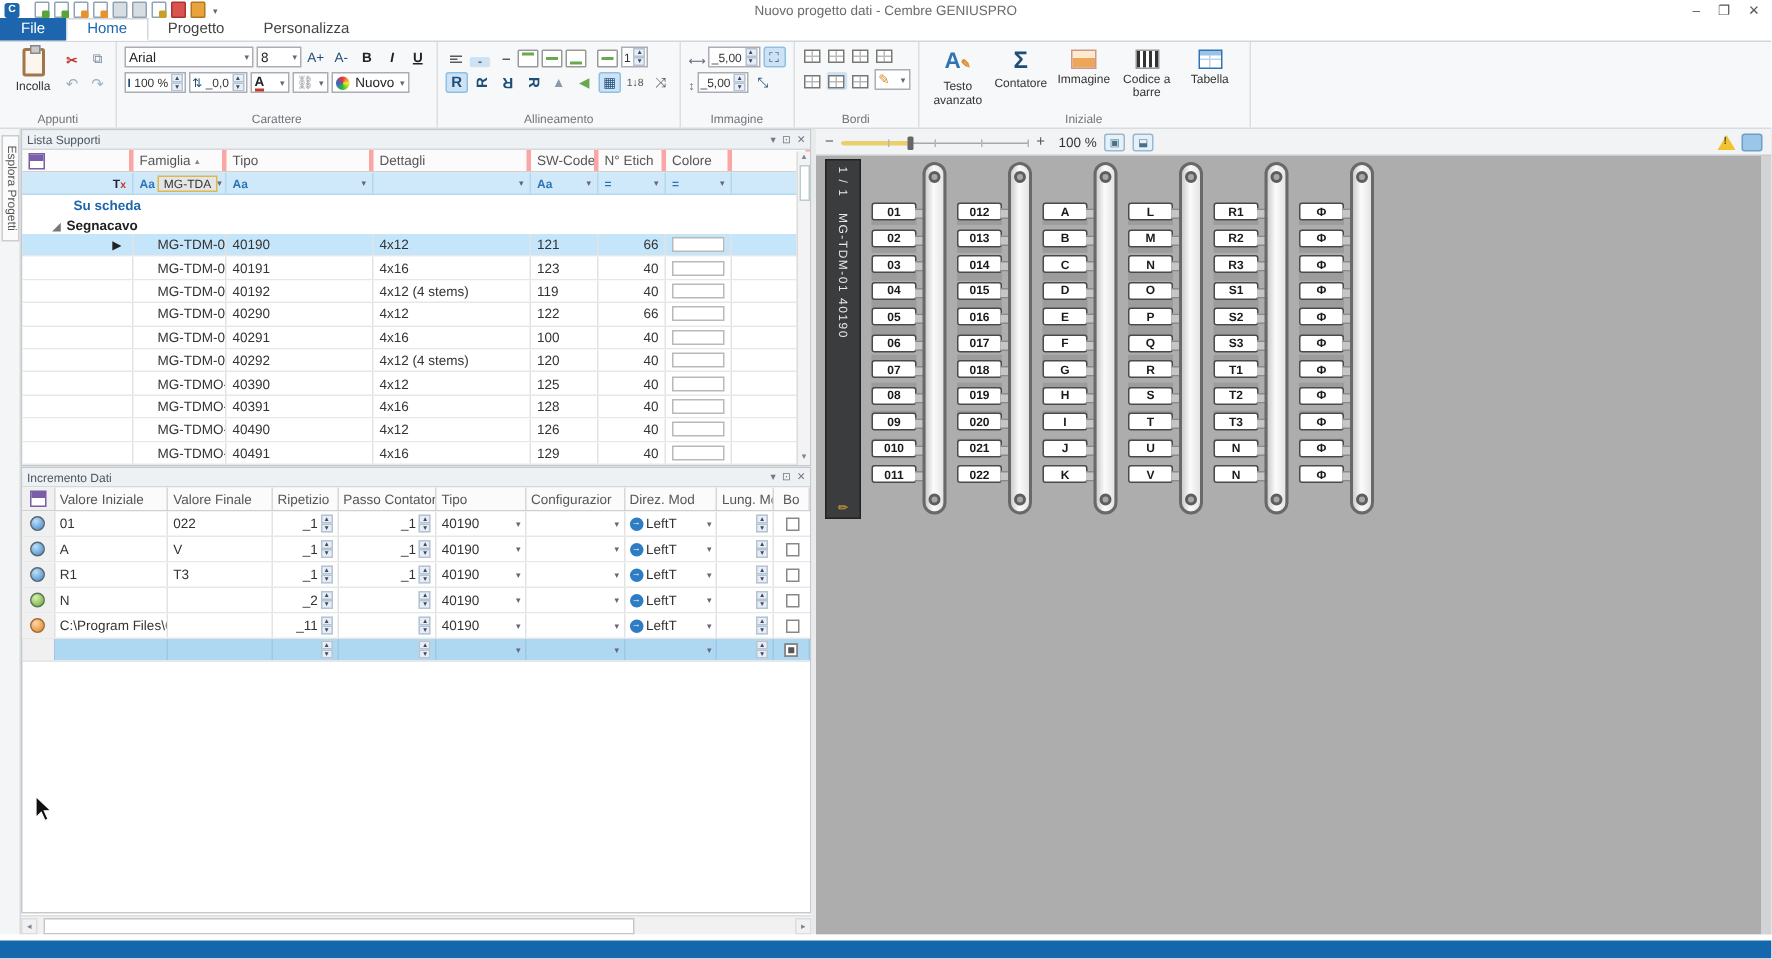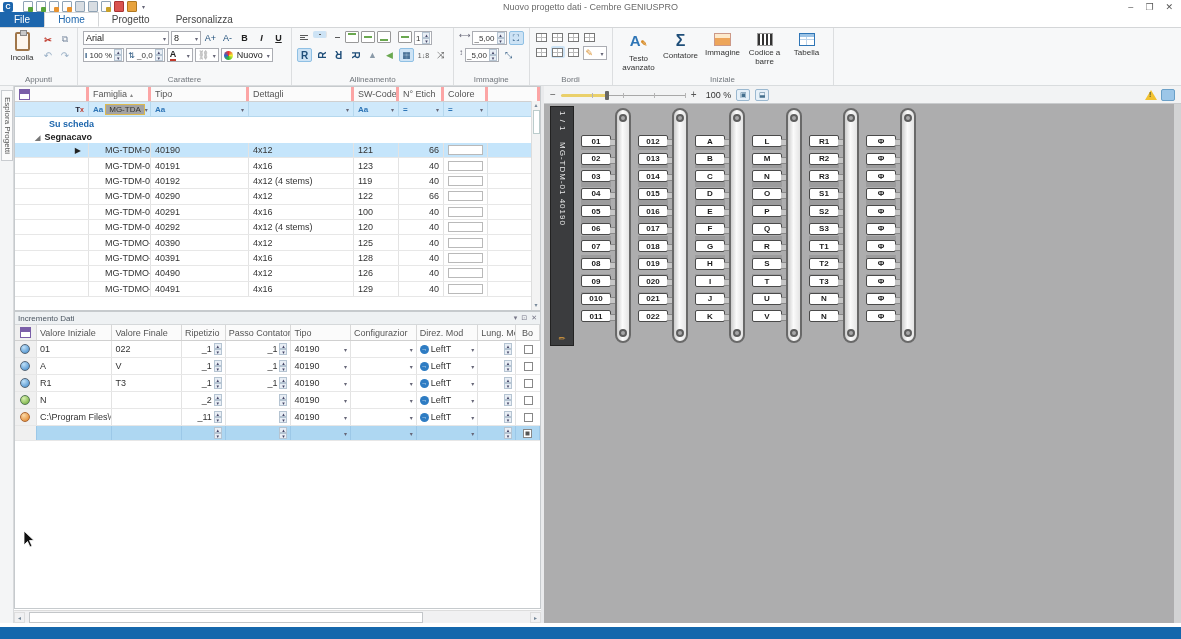--- a/index.html
+++ b/index.html
@@ -32,21 +32,21 @@
 .bigbtn .blabel{font-size:8px;color:#333;text-align:center;line-height:1.15;margin-top:2px}
 .clip{width:15px;height:19px;background:#fdf6ee;border:2px solid #a0764a;border-radius:2px;position:relative}
 .clip:before{content:"";position:absolute;top:-4px;left:3px;width:5px;height:4px;background:#c9c9c9;border:1px solid #888}
 .minicol{display:flex;flex-direction:column;gap:3px;margin-left:2px;margin-top:2px}
 .mrow{display:flex;gap:3px}
 .sbtn{width:14px;height:13px;display:flex;align-items:center;justify-content:center;font-size:9px;border-radius:2px;cursor:pointer}
 .cutx{color:#c0392b;font-weight:bold}
 .copyi{color:#7a8aa0}
 .undo{color:#9ab0c6;font-size:10px}
 .rcol{display:flex;flex-direction:column;gap:3px}
-.rrow{display:flex;align-items:flex-start;gap:2px}
+.rrow{display:flex;align-items:flex-end;gap:2px}
 .combo{display:inline-flex;align-items:center;justify-content:space-between;background:#fff;border:1px solid #abadb3;height:14px;padding:0 2px;font-size:9px;color:#222}
 .combo i{font-style:normal;color:#667;font-size:6px;margin-left:3px}
 .tbtn{min-width:15px;height:14px;display:inline-flex;align-items:center;justify-content:center;font-size:9px;border:1px solid transparent;border-radius:2px;cursor:pointer;color:#1f4e79}
 .tbtn.dark{color:#222;font-weight:bold}
 .on{background:#cde3f5;border-color:#8fc0e4}
 .spinbox{display:inline-flex;align-items:center;background:#fff;border:1px solid #abadb3;height:14px;padding:0 1px;font-size:8px;color:#333}
 .spin{display:inline-flex;flex-direction:column;margin-left:2px}
 .spin i{font-style:normal;width:8px;height:6px;font-size:5px;line-height:5px;text-align:center;color:#446;background:#e8eef5;border:1px solid #b5c4d2}
 .alico{width:14px;height:12px;display:inline-flex;flex-direction:column;justify-content:center;gap:1px;padding:1px 2px;border:1px solid transparent;border-radius:2px}
 .alico b{height:1px;background:#5a5a5a}
@@ -97,21 +97,21 @@
 .lrow.sel{background:#c5e5fb}
 .c{height:100%;display:flex;align-items:center;padding:0 4px;border-right:1px solid #e3e3e3;overflow:hidden;white-space:nowrap}
 .hrow .c{border-right:3px solid #fca5a5}
 .frow .c{border-right:1px solid #b5d8ee}
 .w-ind{width:74px;justify-content:flex-end}
 .w-fam{width:62px}.w-tip{width:98px}.w-det{width:105px}.w-sw{width:45px}.w-net{width:45px;justify-content:flex-end}.w-col{width:44px}.w-fill{flex:1;border-right:none}
 .hico{width:11px;height:11px;border:1px solid #7a5ea8;background:linear-gradient(#7a5ea8 0 4px,#fff 4px);margin-right:auto}
 .sorta{font-size:6px;color:#888;margin-left:3px}
 .aa{color:#2e75b6;font-weight:bold;font-size:8px;margin-right:2px}
 .eq{color:#2e75b6;font-weight:bold;font-size:8px;margin-right:2px}
-.chip{background:#a3a3a3;border:1px solid #dcb94f;padding:0 3px;height:11px;display:flex;align-items:center;font-size:8px;color:#333}
+.chip{background:#e5e5e5;border:1px solid #dcb94f;padding:0 3px;height:11px;display:flex;align-items:center;font-size:8px;color:#333}
 .fdd{margin-left:auto;color:#667;font-size:6px}
 .tx{font-size:8px;color:#223;font-weight:bold}
 .tx i{font-style:normal;color:#c0392b;font-size:7px}
 .grp1{color:#1d66ad;font-weight:bold;padding-left:34px}
 .grp2{color:#222;font-weight:bold;padding-left:20px}
 .grp2 .gtri{color:#777;font-size:7px;margin-right:4px}
 .rowmark{color:#222;font-size:8px;margin-right:3px}
 .colorbox{width:36px;height:10px;background:#fff;border:1px solid #b9b9b9}
 .vscroll{position:absolute;right:0;top:14px;bottom:0;width:9px;background:#f3f3f3;border-left:1px solid #ddd;font-size:6px;color:#789;text-align:center}
 .vscroll .thumb{position:absolute;top:9px;left:1px;width:7px;height:24px;background:#fff;border:1px solid #bcc}
@@ -426,20 +426,28 @@
 
   <div class="main">
 
     <div class="leftrail">
       <div class="vtab">Esplora Progetti</div>
     </div>
 
     <div class="leftcol">
 
       <div class="panel lista">
+        <div class="phead">
+          <span>Lista Supporti</span>
+          <span class="pbtns">
+            <span>▾</span>
+            <span>⊡</span>
+            <span>✕</span>
+          </span>
+        </div>
         <div class="grid">
           <div class="hrow">
             <div class="c w-ind">
                 <span class="hico"></span>
               </div>
             <div class="c w-fam">
                 <span>Famiglia</span>
                 <span class="sorta">▴</span>
               </div>
             <div class="c w-tip">Tipo</div>

